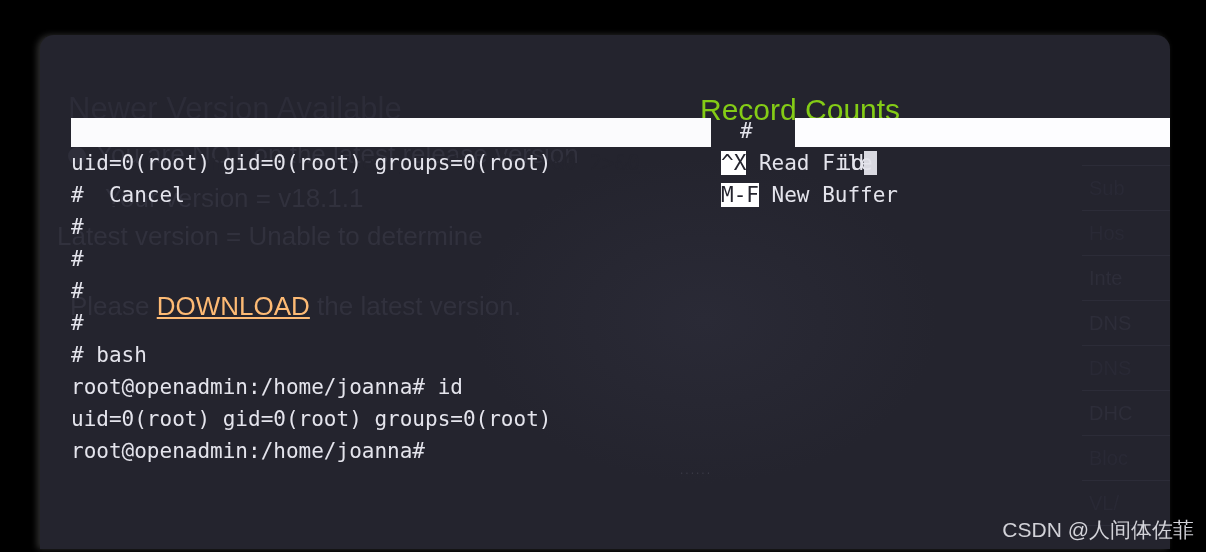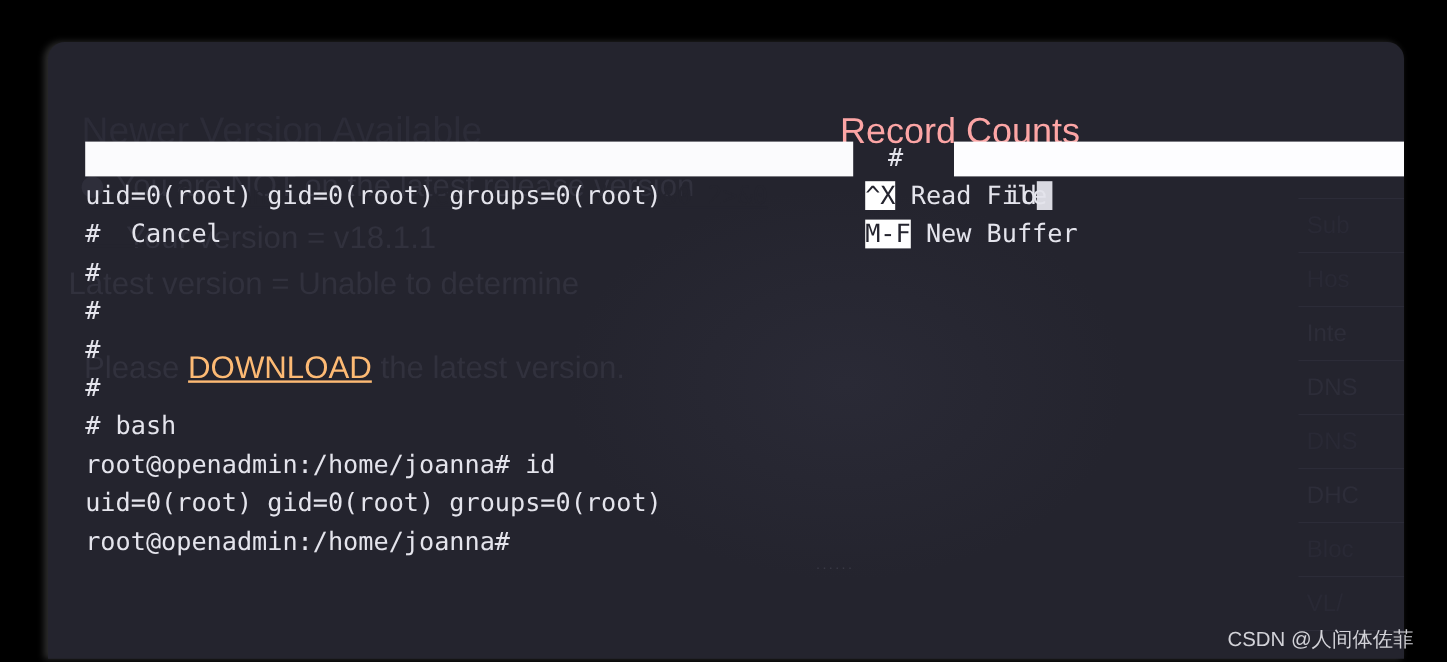--- a/index.html
+++ b/index.html
@@ -67,21 +67,21 @@
   .ghost-l4 { left: 30px;  top: 256px; }
   .ghost-link {
     color: #fdba74;
     text-decoration: underline;
   }
   .ghost-record {
     position: absolute;
     left: 660px;
     top: 58px;
     font-size: 30px;
-    color: #fca5a5;
+    color: #84cc16;
     white-space: nowrap;
   }
   .ghost-dots {
     position: absolute;
     left: 640px;
     top: 428px;
     font-size: 12px;
     letter-spacing: 2px;
     color: #3a3a46;
   }
@@ -159,24 +159,24 @@
     color: #24242e;
   }
   .cursorblk {
     background: #d9d9e1;
     color: #24242e;
   }
 
   
   #watermark {
     position: absolute;
-    right: 28px;
+    right: 12px;
     bottom: 8px;
     font-family: "Liberation Sans", sans-serif;
-    font-size: 17px;
+    font-size: 21px;
     color: #d2d2d8;
     z-index: 9;
     white-space: nowrap;
   }
 </style>
 </head>
 <body>
 
 <div id="terminal-window">
 

